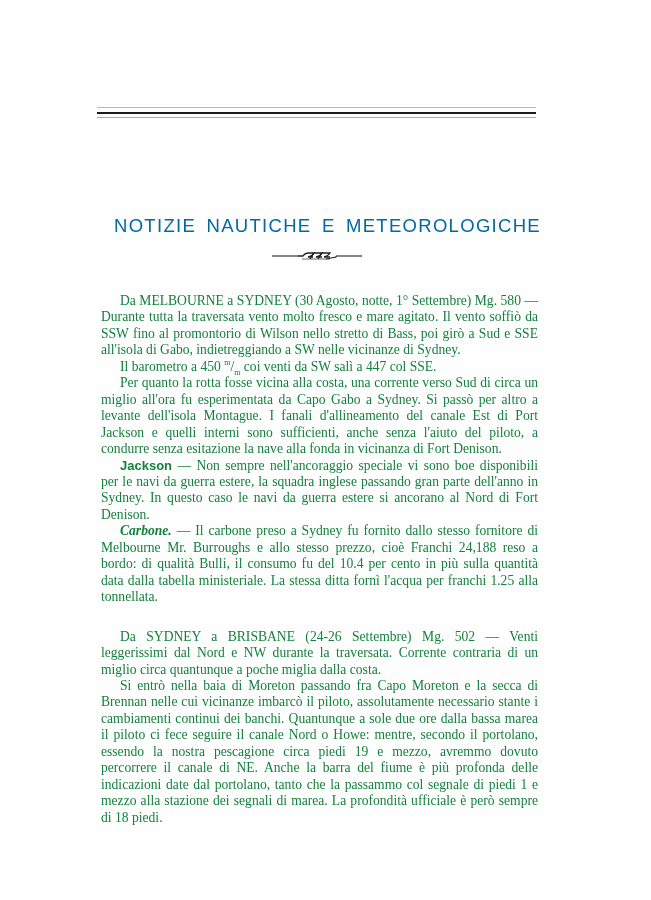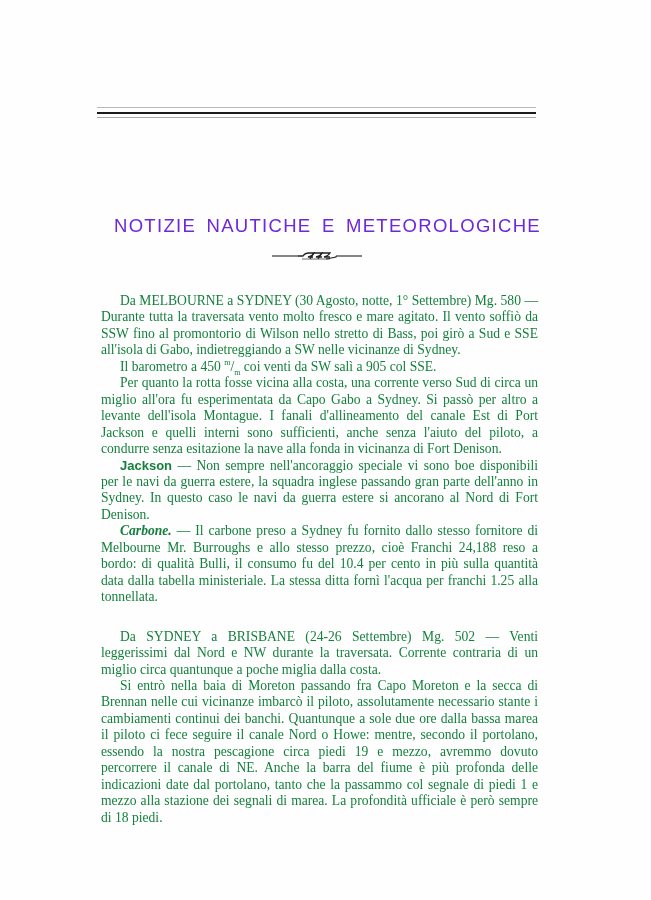--- a/index.html
+++ b/index.html
@@ -34,21 +34,21 @@
     .title {
       position: absolute;
       left: 0;
       width: 651px;
       top: 215px;
       text-align: center;
       font-family: "Liberation Sans", sans-serif;
       font-size: 18.5px;
       letter-spacing: 1.3px;
       word-spacing: 4px;
-      color: #6d28d9;
+      color: #0369a1;
       margin: 0;
       font-weight: normal;
       padding-left: 4px;
       box-sizing: border-box;
     }
     .ornament {
       position: absolute;
       left: 272px;
       top: 251px;
       width: 90px;
@@ -104,20 +104,20 @@
   <path d="M26 5 L31 5 Q33 2 37 2 L42 2 Q40 5 36 6 L41 6" fill="none" stroke="#222" stroke-width="1.3"></path>
   <path d="M38 8 L42 2 L50 2 Q48 5 44 6 L50 6" fill="none" stroke="#222" stroke-width="1.3"></path>
   <path d="M46 8 L50 2 L58 2 Q56 5 52 6 L58 6" fill="none" stroke="#222" stroke-width="1.3"></path>
   <path d="M54 8 L64 6 L64 5" fill="none" stroke="#222" stroke-width="1.1"></path>
   <line x1="30" y1="8" x2="58" y2="8" stroke="#444" stroke-width="0.8"></line>
 </svg>
 
 <div class="text-body">
 
   <p>Da MELBOURNE a SYDNEY (30 Agosto, notte, 1° Settembre) Mg. 580 — Durante tutta la traversata vento molto fresco e mare agitato. Il vento soffiò da SSW fino al promontorio di Wilson nello stretto di Bass, poi girò a Sud e SSE all'isola di Gabo, indietreggiando a SW nelle vicinanze di Sydney.</p>
-  <p><span>Il barometro a 450 </span><span class="frac"><sup>m</sup><span>/</span><sub>m</sub></span><span> coi venti da SW salì a 905 col SSE.</span></p>
+  <p><span>Il barometro a 450 </span><span class="frac"><sup>m</sup><span>/</span><sub>m</sub></span><span> coi venti da SW salì a 447 col SSE.</span></p>
   <p>Per quanto la rotta fosse vicina alla costa, una corrente verso Sud di circa un miglio all'ora fu esperimentata da Capo Gabo a Sydney. Si passò per altro a levante dell'isola Montague. I fanali d'allineamento del canale Est di Port Jackson e quelli interni sono sufficienti, anche senza l'aiuto del piloto, a condurre senza esitazione la nave alla fonda in vicinanza di Fort Denison.</p>
   <p><span class="bold-lead">Jackson</span><span> — Non sempre nell'ancoraggio speciale vi sono boe disponibili per le navi da guerra estere, la squadra inglese passando gran parte dell'anno in Sydney. In questo caso le navi da guerra estere si ancorano al Nord di Fort Denison.</span></p>
   <p><span class="italic-lead">Carbone.</span><span> — Il carbone preso a Sydney fu fornito dallo stesso fornitore di Melbourne Mr. Burroughs e allo stesso prezzo, cioè Franchi 24,188 reso a bordo: di qualità Bulli, il consumo fu del 10.4 per cento in più sulla quantità data dalla tabella ministeriale. La stessa ditta fornì l'acqua per franchi 1.25 alla tonnellata.</span></p>
 
   <p class="section-start">Da SYDNEY a BRISBANE (24-26 Settembre) Mg. 502 — Venti leggerissimi dal Nord e NW durante la traversata. Corrente contraria di un miglio circa quantunque a poche miglia dalla costa.</p>
   <p>Si entrò nella baia di Moreton passando fra Capo Moreton e la secca di Brennan nelle cui vicinanze imbarcò il piloto, assolutamente necessario stante i cambiamenti continui dei banchi. Quantunque a sole due ore dalla bassa marea il piloto ci fece seguire il canale Nord o Howe: mentre, secondo il portolano, essendo la nostra pescagione circa piedi 19 e mezzo, avremmo dovuto percorrere il canale di NE. Anche la barra del fiume è più profonda delle indicazioni date dal portolano, tanto che la passammo col segnale di piedi 1 e mezzo alla stazione dei segnali di marea. La profondità ufficiale è però sempre di 18 piedi.</p>
 </div>
 
 </body></html>

